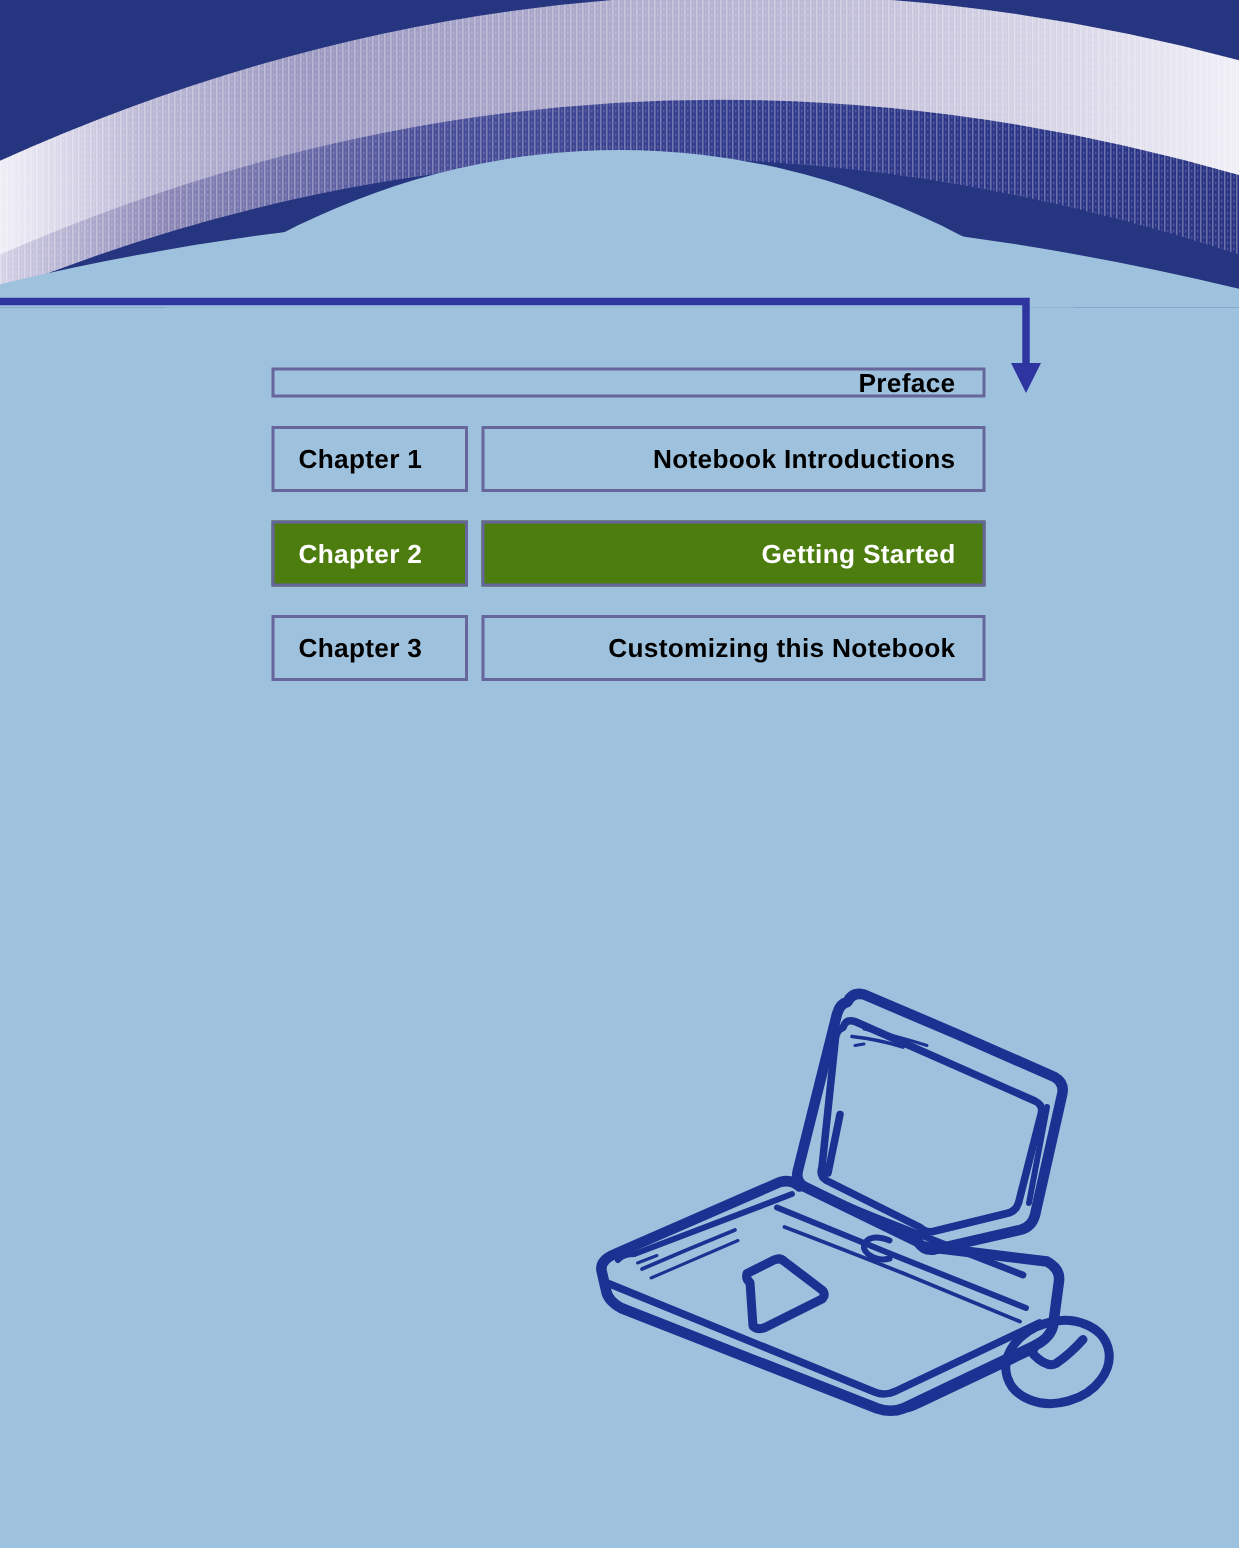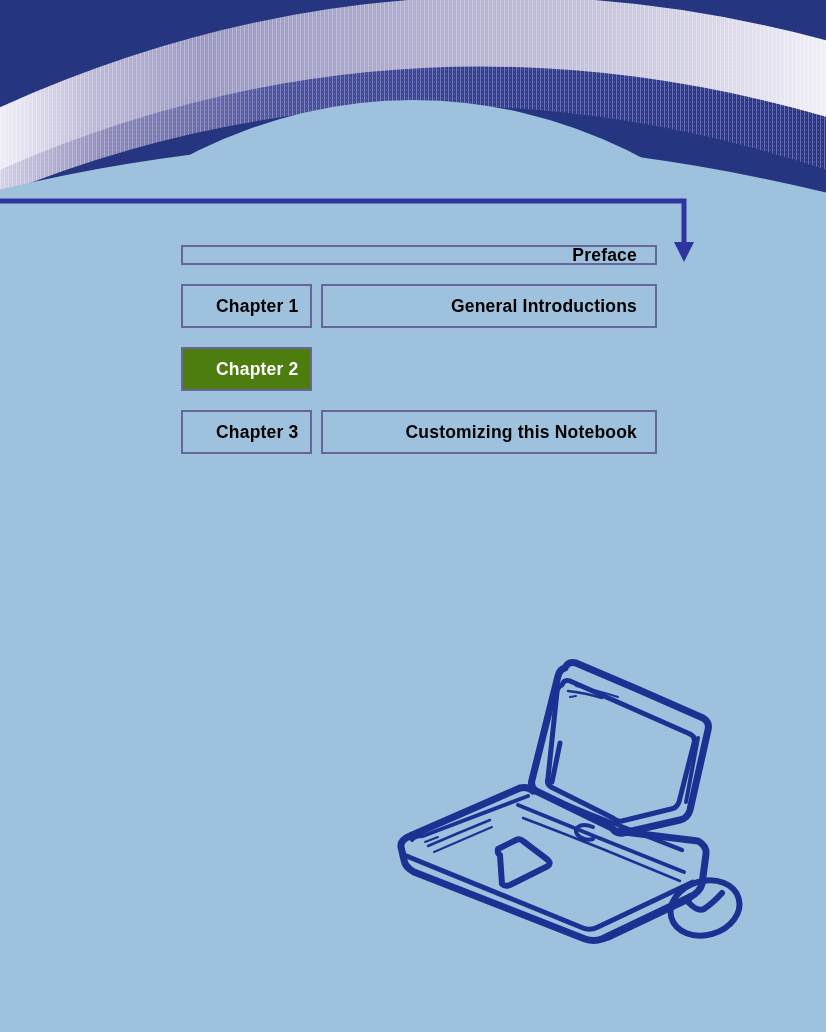--- a/index.html
+++ b/index.html
@@ -71,21 +71,21 @@
     align-items: center;
     font-size: 17.5px;
     font-weight: bold;
     color: #000000;
     letter-spacing: 0.2px;
   }
 
   .cell-chapter {
     width: 131px;
     justify-content: flex-start;
-    padding-left: 33px;
+    padding-left: 16px;
     margin-right: 9px;
   }
 
   .cell-title {
     flex: 1 1 auto;
     justify-content: flex-end;
     padding-right: 18px;
   }
 
   
@@ -175,25 +175,26 @@
   </div>
 
   <div class="index">
 
     <div class="row row-preface">
       <div class="cell cell-title">Preface</div>
     </div>
 
     <div class="row">
       <div class="cell cell-chapter">Chapter  1</div>
-      <div class="cell cell-title">General Introductions</div>
+      <div class="cell cell-title">Notebook Introductions</div>
     </div>
 
     <div class="row active">
       <div class="cell cell-chapter">Chapter  2</div>
+      <div class="cell cell-title">Getting Started</div>
     </div>
 
     <div class="row">
       <div class="cell cell-chapter">Chapter  3</div>
       <div class="cell cell-title">Customizing this Notebook</div>
     </div>
 
 
   </div>
 

